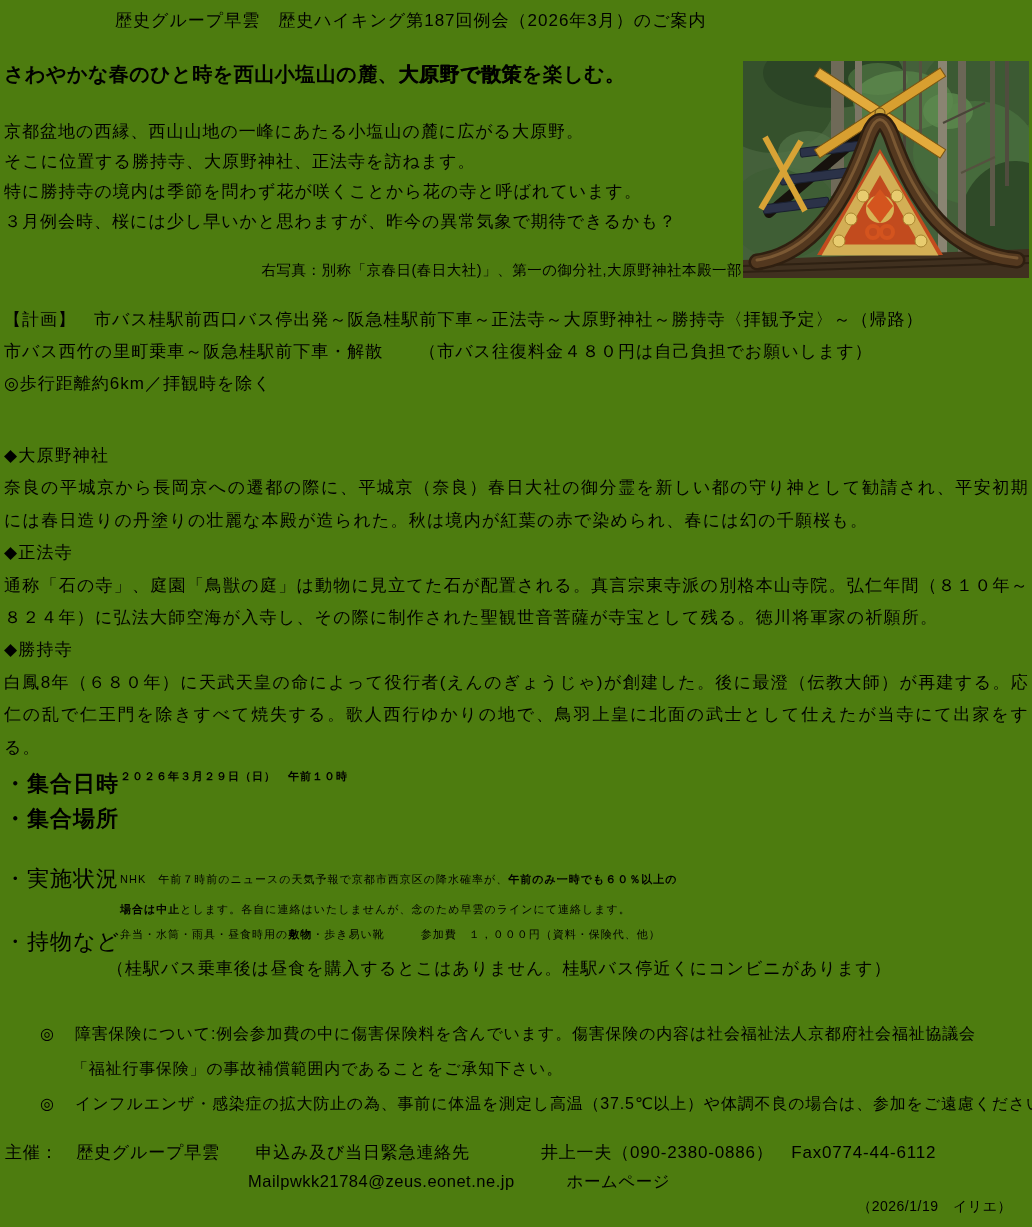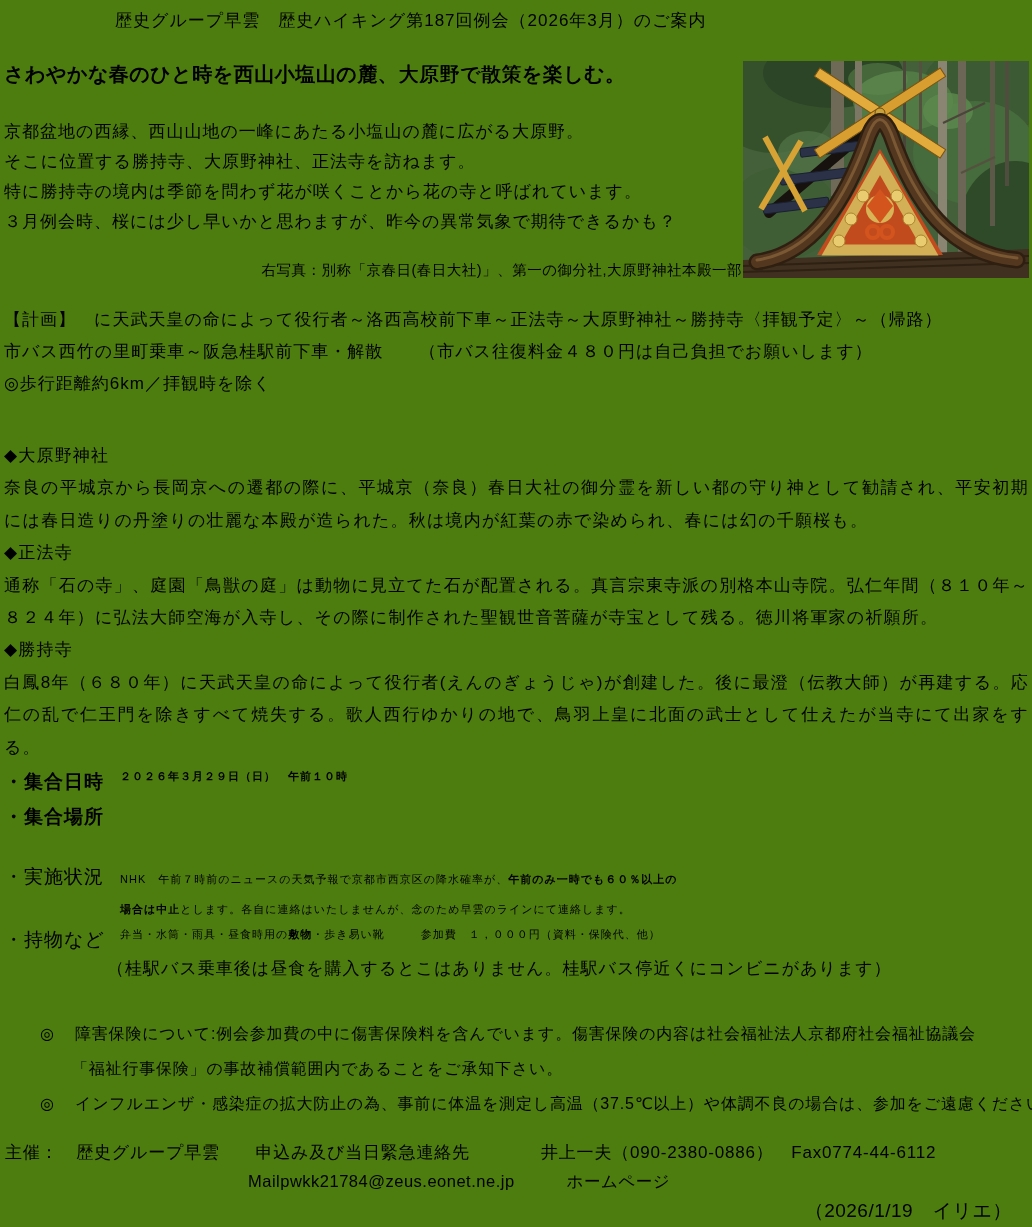--- a/index.html
+++ b/index.html
@@ -4,38 +4,38 @@
 <style>
   html,body{margin:0;padding:0;background:#fff;}
   .page{
     position:relative;width:1032px;height:1227px;background:#4d7c0f;
     font-family:"Liberation Sans","DejaVu Sans",sans-serif;color:#000;
     overflow:hidden;
   }
   .abs{position:absolute;white-space:nowrap;}
   .wrap{position:absolute;white-space:normal;}
   .b{font-weight:bold;}
-  .xb{font-weight:normal;text-shadow:0.8px 0 0 #000;margin-top:47px;}
+  .xb{font-weight:bold;text-shadow:0.8px 0 0 #000;margin-top:47px;}
   .t-title{left:115px;top:9px;font-size:17px;letter-spacing:1px;}
   .t-headline{left:4px;top:61px;font-size:20px;font-weight:bold;letter-spacing:0.5px;}
   .t-intro{left:4px;top:117px;font-size:17px;line-height:30px;letter-spacing:1px;}
   .t-caption{left:0;top:261px;width:742px;text-align:right;font-size:14.5px;letter-spacing:0.5px;}
   .t-plan{left:4px;top:304px;font-size:17px;line-height:32px;letter-spacing:1px;}
   .t-spots{left:4px;top:440px;width:1025px;font-size:17px;line-height:32.4px;letter-spacing:1.2px;}
   .t-spots .desc{text-align:justify;}
-  .row-label{left:4px;font-size:19px;letter-spacing:1px;}
+  .row-label{left:4px;font-size:22px;letter-spacing:1px;}
   .row-content{left:120px;font-size:11px;letter-spacing:1px;}
   .lh30{line-height:30px;}
   .note-mark{left:40px;font-size:16px;}
   .note-text{left:75px;font-size:16px;letter-spacing:0.8px;}
   .note-text2{left:72px;font-size:16px;letter-spacing:0.8px;}
   .t-footer1{left:5px;top:1141px;font-size:17px;letter-spacing:0.8px;}
   .t-footer2{left:248px;top:1171px;font-size:16.5px;letter-spacing:0.5px;}
   .hp-label{margin-left:52px;}
-  .t-datenote{left:0;top:1198px;width:1012px;text-align:right;font-size:19px;letter-spacing:0.5px;}
+  .t-datenote{left:0;top:1198px;width:1012px;text-align:right;font-size:14px;letter-spacing:0.5px;}
   .photo{position:absolute;left:743px;top:61px;width:286px;height:217px;}
   .photo svg{display:block;}
 </style>
 </head>
 <body>
 
 <div class="page">
 
   <div class="abs t-title">歴史グループ早雲　歴史ハイキング第187回例会（2026年3月）のご案内</div>
 
@@ -121,21 +121,21 @@
   <div class="abs t-intro">
     <div>京都盆地の西縁、西山山地の一峰にあたる小塩山の麓に広がる大原野。</div>
     <div>そこに位置する勝持寺、大原野神社、正法寺を訪ねます。</div>
     <div>特に勝持寺の境内は季節を問わず花が咲くことから花の寺と呼ばれています。</div>
     <div>３月例会時、桜には少し早いかと思わますが、昨今の異常気象で期待できるかも？</div>
   </div>
 
   <div class="abs t-caption">右写真：別称「京春日(春日大社)」、第一の御分社,大原野神社本殿一部</div>
 
   <div class="abs t-plan">
-    <div>【計画】　に天武天皇の命によって役行者～洛西高校前下車～正法寺～大原野神社～勝持寺〈拝観予定〉～（帰路）</div>
+    <div>【計画】　市バス桂駅前西口バス停出発～阪急桂駅前下車～正法寺～大原野神社～勝持寺〈拝観予定〉～（帰路）</div>
     <div>市バス西竹の里町乗車～阪急桂駅前下車・解散　　（市バス往復料金４８０円は自己負担でお願いします）</div>
     <div>◎歩行距離約6km／拝観時を除く</div>
   </div>
 
   <div class="wrap t-spots">
     <div>◆大原野神社</div>
     <div class="desc">奈良の平城京から長岡京への遷都の際に、平城京（奈良）春日大社の御分霊を新しい都の守り神として勧請され、平安初期には春日造りの丹塗りの壮麗な本殿が造られた。秋は境内が紅葉の赤で染められ、春には幻の千願桜も。</div>
     <div>◆正法寺</div>
     <div class="desc">通称「石の寺」、庭園「鳥獣の庭」は動物に見立てた石が配置される。真言宗東寺派の別格本山寺院。弘仁年間（８１０年～８２４年）に弘法大師空海が入寺し、その際に制作された聖観世音菩薩が寺宝として残る。徳川将軍家の祈願所。</div>
     <div>◆勝持寺</div>

